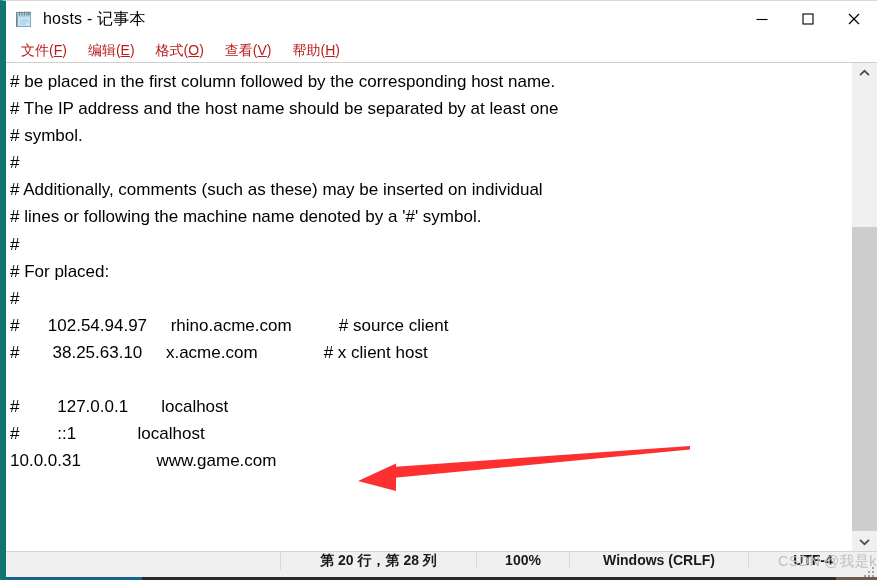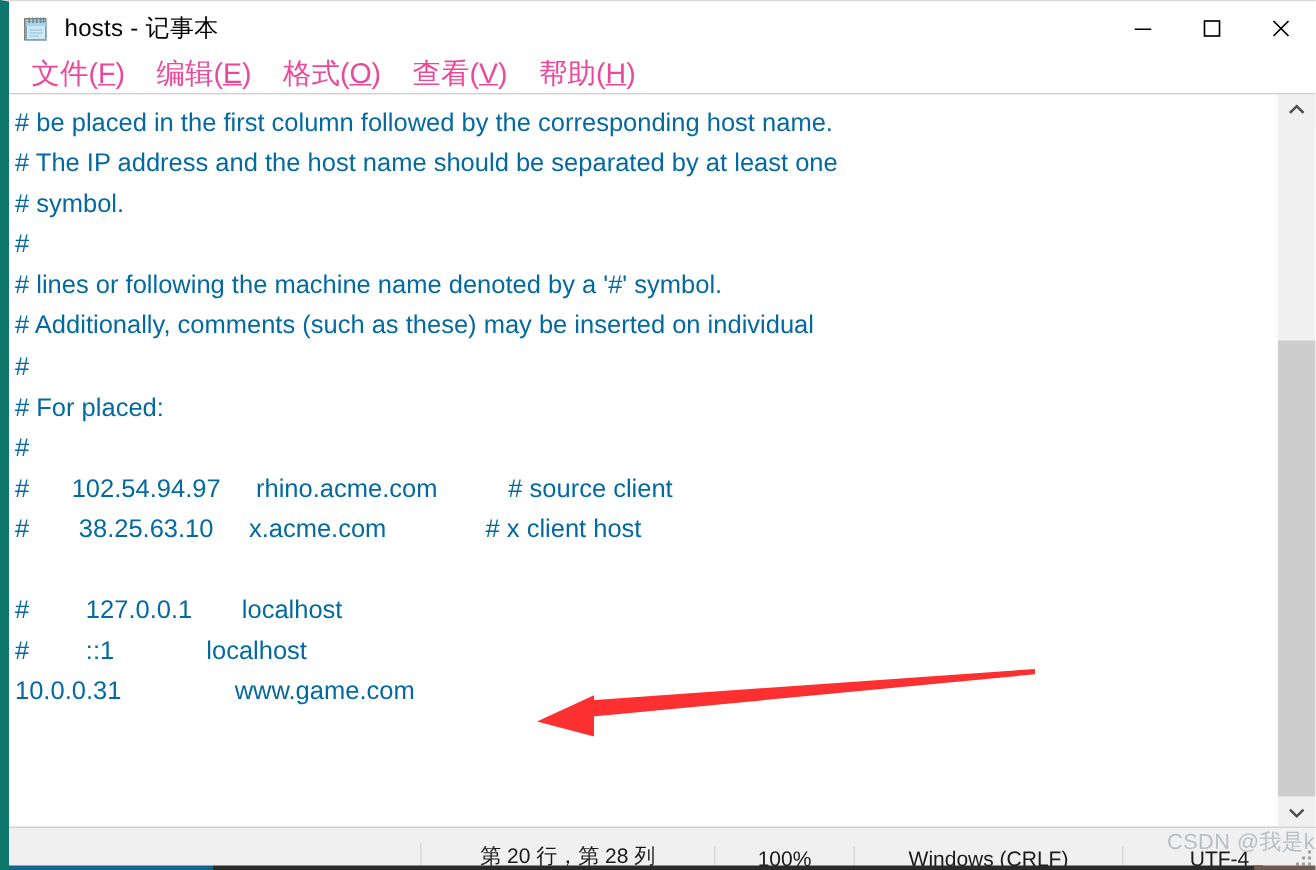--- a/index.html
+++ b/index.html
@@ -66,22 +66,22 @@
   
   #menubar {
     height: 25px;
     min-height: 25px;
     display: flex;
     align-items: center;
     padding-left: 8px;
     background: #ffffff;
   }
   .menu-item {
-    font-size: 19px;
-    color: #ec4899;
+    font-size: 14px;
+    color: #b91c1c;
     padding: 2px 7px 2px 7px;
     margin-right: 7px;
     white-space: nowrap;
     line-height: 18px;
     text-align: center;
   }
   .mn { text-decoration: none; }
   .acc { text-decoration: underline; }
 
   
@@ -97,21 +97,21 @@
     flex: 1 1 auto;
     position: relative;
     padding: 5px 0 0 4px;
     background: #ffffff;
     overflow: hidden;
   }
   .tline {
     font-family: "Liberation Sans", sans-serif;
     font-size: 17px;
     line-height: 27.1px;
-    color: #0369a1;
+    color: #000000;
     white-space: pre;
     height: 27.1px;
   }
 
   
   #vscroll {
     width: 25px;
     min-width: 25px;
     background: #f0f0f0;
     border-left: 1px solid #ffffff;
@@ -138,23 +138,24 @@
     background: #cdcdcd;
   }
 
   
   #statusbar {
     height: 28px;
     min-height: 28px;
     background: #f0f0f0;
     border-top: 1px solid #d4d4d4;
     display: flex;
-    align-items: flex-end;
+    align-items: flex-start;
     justify-content: flex-end;
     position: relative;
+    font-weight: bold;
   }
   #status-spacer { flex: 1 1 auto; }
   .status-cell {
     display: flex;
     align-items: center;
     justify-content: center;
     font-size: 14px;
     color: #1a1a1a;
     border-left: 1px solid #d9d9d9;
     padding: 0 10px;
@@ -272,22 +273,22 @@
   </div>
 
   <div id="editor-wrap">
 
     <div id="textarea">
 
     <div class="tline"># be placed in the first column followed by the corresponding host name.</div>
         <div class="tline"># The IP address and the host name should be separated by at least one</div>
         <div class="tline"># symbol.</div>
         <div class="tline">#</div>
+        <div class="tline"># Additionally, comments (such as these) may be inserted on individual</div>
         <div class="tline"># lines or following the machine name denoted by a '#' symbol.</div>
-        <div class="tline"># Additionally, comments (such as these) may be inserted on individual</div>
         <div class="tline">#</div>
         <div class="tline"># For placed:</div>
         <div class="tline">#</div>
         <div class="tline">#      102.54.94.97     rhino.acme.com          # source client</div>
         <div class="tline">#       38.25.63.10     x.acme.com              # x client host</div>
         <div class="tline"></div>
         <div class="tline">#        127.0.0.1       localhost</div>
         <div class="tline">#        ::1             localhost</div>
         <div class="tline">10.0.0.31                www.game.com</div>
       </div>

